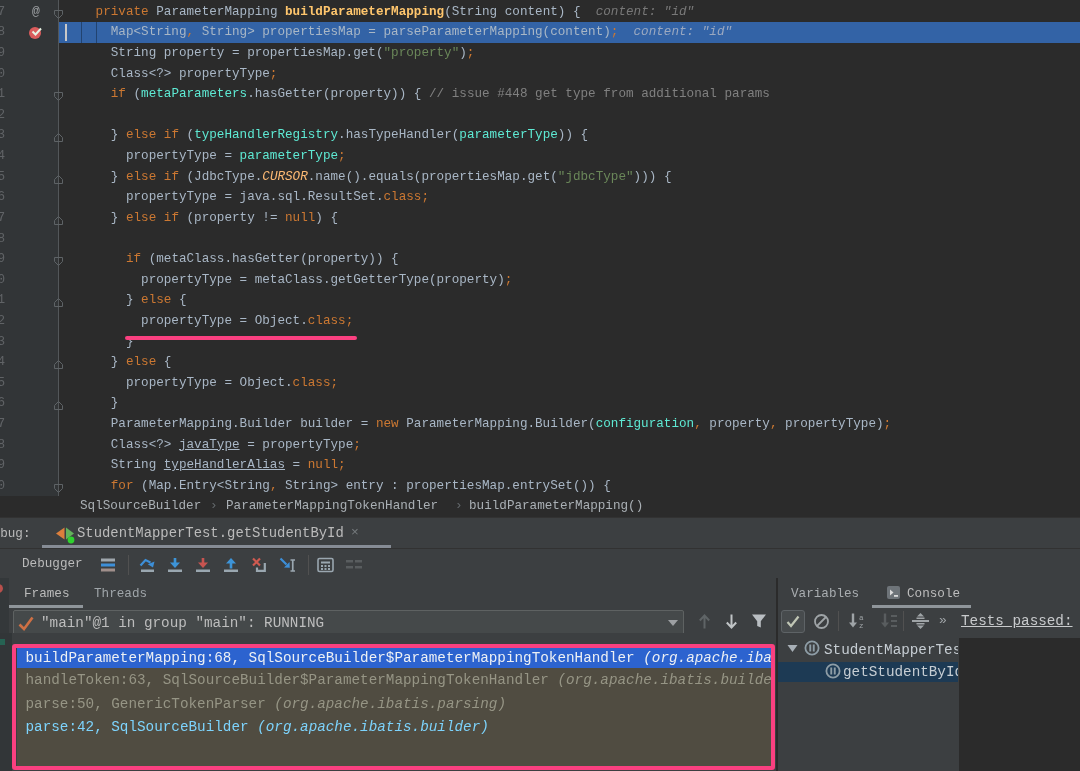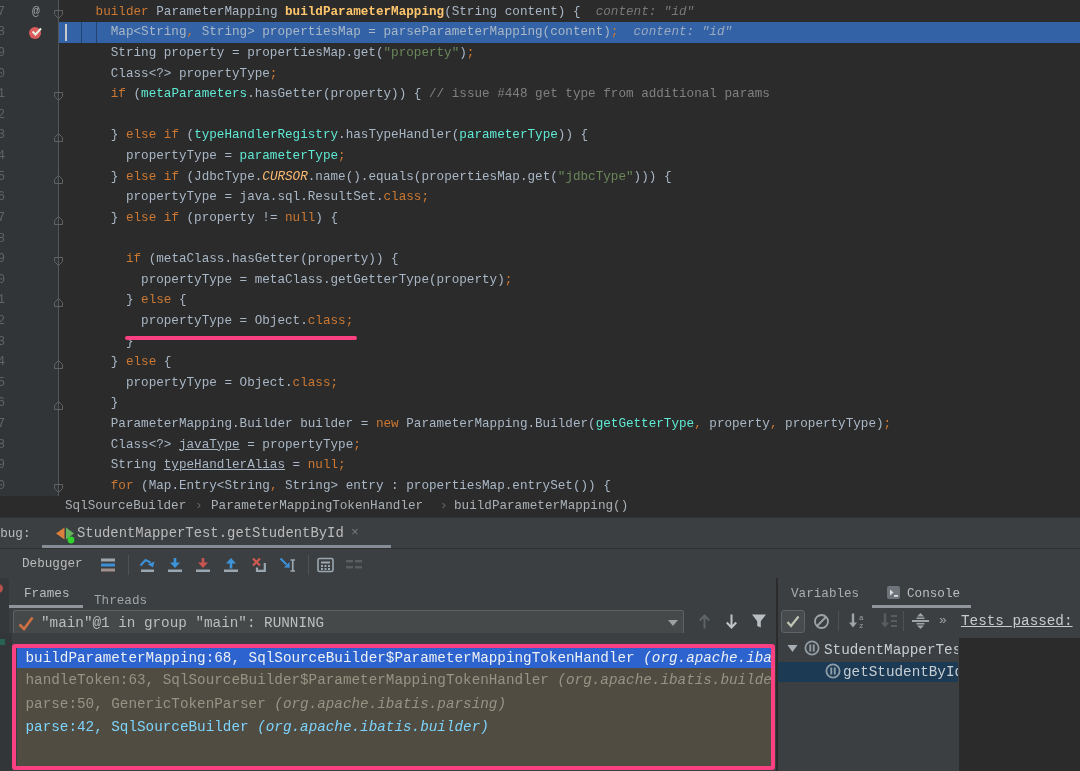--- a/index.html
+++ b/index.html
@@ -26,21 +26,21 @@
 <div class="abs" style="left:0;top:0;width:1080px;height:496px;background:#2b2b2b;">
   <div class="abs" style="left:0;top:0;width:58px;height:496px;background:#323537;"></div>
   <div class="abs" style="left:58px;top:0;width:1px;height:496px;background:#53575a;"></div>
 
   <div class="abs" style="left:59px;top:22.3px;width:1021px;height:20.6px;background:#3363a6;"></div>
   <div class="abs" style="left:81px;top:22.3px;width:1px;height:20.6px;background:rgba(0,0,0,0.32);"></div>
   <div class="abs" style="left:96px;top:22.3px;width:1px;height:20.6px;background:rgba(0,0,0,0.32);"></div>
   <div class="abs" style="left:65px;top:24px;width:2px;height:17px;background:#c8c8c8;"></div>
 </div>
 <div class="ln" style="top:1.7px">57</div>
-<div class="cl" style="top:1.7px">    <span class="k">builder</span> ParameterMapping <span class="m">buildParameterMapping</span>(String content) {<span class="h">  content: "id"</span></div>
+<div class="cl" style="top:1.7px">    <span class="k">private</span> ParameterMapping <span class="m">buildParameterMapping</span>(String content) {<span class="h">  content: "id"</span></div>
 <div class="fold" style="top:6.7px"><svg width="11" height="11" viewBox="0 0 11 11">
         <path d="M1.5 1.5 H9.5 V5.5 L5.5 9.5 L1.5 5.5 Z" fill="none" stroke="#5e6366" stroke-width="1"></path>
       </svg></div>
 <div class="ln" style="top:22.3px">58</div>
 <div class="cl" style="top:22.3px">      Map&lt;String<span class="o">,</span> String&gt; propertiesMap = parseParameterMapping(content)<span class="o">;</span><span class="h" style="color:#9aa8c0;">  content: "id"</span></div>
 <div class="ln" style="top:42.9px">59</div>
 <div class="cl" style="top:42.9px">      String property = propertiesMap.get(<span class="s">"property"</span>)<span class="o">;</span></div>
 <div class="ln" style="top:63.5px">60</div>
 <div class="cl" style="top:63.5px">      Class&lt;?&gt; propertyType<span class="o">;</span></div>
 <div class="ln" style="top:84.2px">61</div>
@@ -91,40 +91,40 @@
         <path d="M1.5 9.5 V5.5 L5.5 1.5 L9.5 5.5 V9.5 Z" fill="none" stroke="#5e6366" stroke-width="1"></path>
       </svg></div>
 <div class="ln" style="top:372.8px">75</div>
 <div class="cl" style="top:372.8px">        propertyType = Object.<span class="k">class</span><span class="o">;</span></div>
 <div class="ln" style="top:393.4px">76</div>
 <div class="cl" style="top:393.4px">      }</div>
 <div class="fold" style="top:398.4px"><svg width="11" height="11" viewBox="0 0 11 11">
         <path d="M1.5 9.5 V5.5 L5.5 1.5 L9.5 5.5 V9.5 Z" fill="none" stroke="#5e6366" stroke-width="1"></path>
       </svg></div>
 <div class="ln" style="top:414.0px">77</div>
-<div class="cl" style="top:414.0px">      ParameterMapping.Builder builder = <span class="k">new</span> ParameterMapping.Builder(<span class="f">getGetterType</span><span class="o">,</span> property<span class="o">,</span> propertyType)<span class="o">;</span></div>
+<div class="cl" style="top:414.0px">      ParameterMapping.Builder builder = <span class="k">new</span> ParameterMapping.Builder(<span class="f">configuration</span><span class="o">,</span> property<span class="o">,</span> propertyType)<span class="o">;</span></div>
 <div class="ln" style="top:434.6px">78</div>
 <div class="cl" style="top:434.6px">      Class&lt;?&gt; <span class="u">javaType</span> = propertyType<span class="o">;</span></div>
 <div class="ln" style="top:455.2px">79</div>
 <div class="cl" style="top:455.2px">      String <span class="u">typeHandlerAlias</span> = <span class="k">null</span><span class="o">;</span></div>
 <div class="ln" style="top:475.8px">80</div>
 <div class="cl" style="top:475.8px">      <span class="k">for</span> (Map.Entry&lt;String<span class="o">,</span> String&gt; entry : propertiesMap.entrySet()) {</div>
 <div class="fold" style="top:480.8px"><svg width="11" height="11" viewBox="0 0 11 11">
         <path d="M1.5 1.5 H9.5 V5.5 L5.5 9.5 L1.5 5.5 Z" fill="none" stroke="#5e6366" stroke-width="1"></path>
       </svg></div>
 
 <div class="abs" style="left:28px;top:3px;width:16px;height:18px;color:#9da0a3;font-size:13px;line-height:18px;text-align:center;">@</div>
 <svg class="abs" style="left:28px;top:25px;" width="16" height="16" viewBox="0 0 16 16">
   <circle cx="7" cy="8" r="6" fill="#db5c5c"></circle>
   <path d="M4.5 6.5 L7.5 9.5 L13 3.5" fill="none" stroke="#e9f4e4" stroke-width="2"></path>
 </svg>
 
 <div class="abs" style="left:125px;top:336px;width:232px;height:4px;background:#fa4080;border-radius:2px;"></div>
 
-<div class="abs" style="left:0;top:496px;width:884px;height:21px;background:#2b2b2b;font-size:12.63px;color:#aab0b5;">
+<div class="abs" style="left:15px;top:496px;width:884px;height:21px;background:#2b2b2b;font-size:12.63px;color:#aab0b5;">
   <span class="abs" style="left:65px;top:2px;">SqlSourceBuilder</span>
   <span class="abs" style="left:195px;top:2px;color:#63686b;">›</span>
   <span class="abs" style="left:211px;top:2px;">ParameterMappingTokenHandler</span>
   <span class="abs" style="left:440px;top:2px;color:#63686b;">›</span>
   <span class="abs" style="left:454px;top:2px;">buildParameterMapping()</span>
 </div>
 
 <div class="abs" style="left:0;top:517px;width:1080px;height:254px;background:#3c3f41;border-top:1px solid #323232;"></div>
 
 <div class="abs" style="left:-15px;top:526px;font-size:12.63px;color:#bbbbbb;">Debug:</div>
@@ -200,21 +200,21 @@
   <g fill="#595d5f">
     <rect x="1" y="3" width="7" height="2.5"></rect>
         <rect x="10" y="3" width="7" height="2.5"></rect>
     <rect x="1" y="9" width="7" height="2.5"></rect>
         <rect x="10" y="9" width="7" height="2.5"></rect>
   </g>
 </svg>
 
 <div class="abs" style="left:0;top:578px;width:9px;height:193px;background:#34383a;"></div>
 <div class="abs" style="left:24px;top:586px;font-size:12.63px;color:#bbbbbb;">Frames</div>
-<div class="abs" style="left:94px;top:586px;font-size:12.63px;color:#9fa5a9;margin-top:7px;">Threads</div>
+<div class="abs" style="left:94px;top:586px;font-size:12.63px;color:#9fa5a9;">Threads</div>
 <div class="abs" style="left:9px;top:605px;width:74px;height:3px;background:#8f959a;"></div>
 <div class="abs" style="left:-7px;top:584px;width:10px;height:9px;border-radius:50%;background:#b8504c;"></div>
 
 <div class="abs" style="left:13px;top:610px;width:671px;height:25px;background:#45494a;border:1px solid #5e6262;border-radius:2px;box-sizing:border-box;"></div>
 <svg class="abs" style="left:18px;top:616px;" width="16" height="15" viewBox="0 0 16 15">
   <path d="M1.5 8.5 L6 13 L14.5 1.5" fill="none" stroke="#cf7044" stroke-width="2.6"></path>
 </svg>
 <div class="abs" style="left:41px;top:614.5px;font-size:14.3px;color:#bdbdbd;">"main"@1 in group "main": RUNNING</div>
 <svg class="abs" style="left:667px;top:619px;" width="12" height="8" viewBox="0 0 12 8">
   <path d="M1 1 L6 7 L11 1 Z" fill="#9da0a3"></path>

